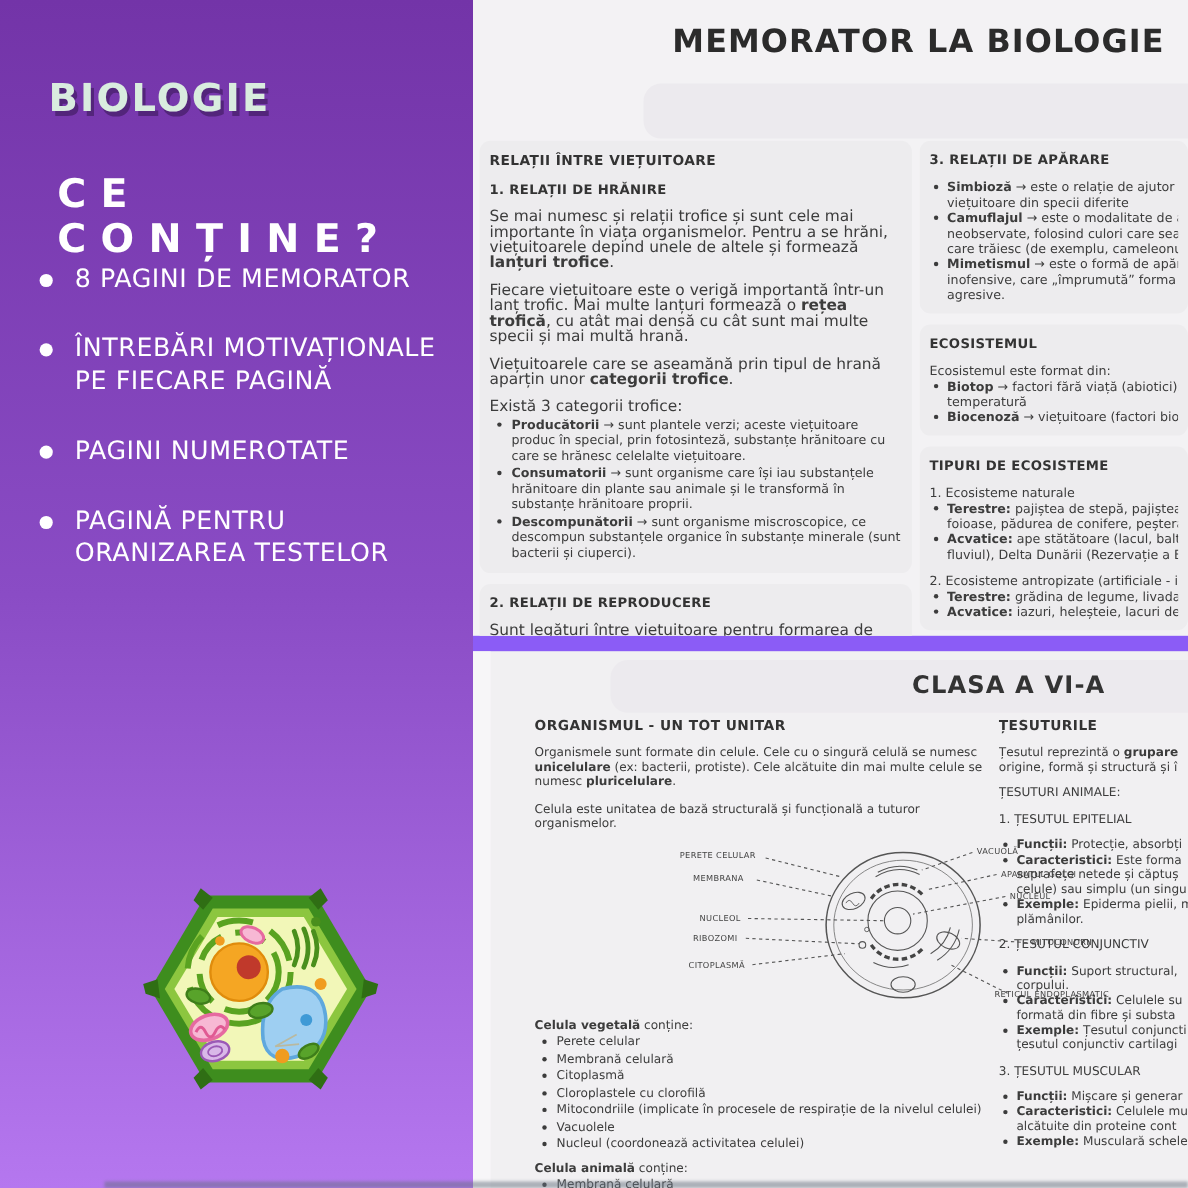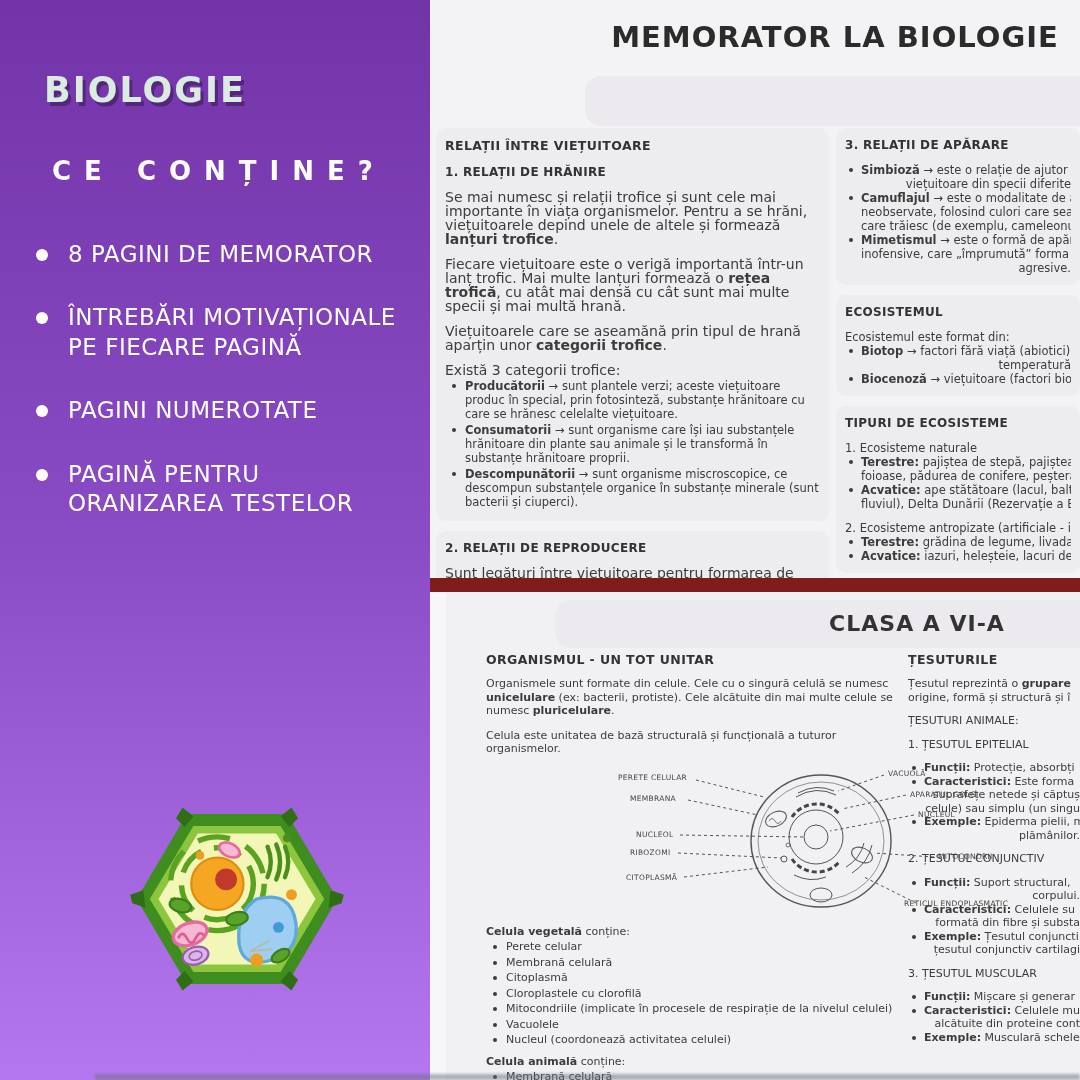--- a/index.html
+++ b/index.html
@@ -4,32 +4,32 @@
 <style>
   * { margin:0; padding:0; box-sizing:border-box; }
   html,body { width:1080px; height:1080px; overflow:hidden; }
   body { position:relative; font-family:"DejaVu Sans", sans-serif; background:#fff; }
 
   
   .left-panel { position:absolute; left:0; top:0; width:430px; height:1080px;
     background:linear-gradient(180deg,#7334a8 0%, #8a4cc5 50%, #b577ef 100%); }
   .lp-title { position:absolute; left:44px; top:70px; font-size:35px; font-weight:bold;
     color:#d9ecdf; letter-spacing:2px; text-shadow:3px 4px 0 #53257b; }
-  .lp-sub { position:absolute; left:52px; top:156px; font-size:26px; font-weight:600;
+  .lp-sub { position:absolute; left:52px; top:156px; font-size:36px; font-weight:600;
     color:#ffffff; letter-spacing:13px; }
   .lp-list { position:absolute; left:36px; top:240px; width:370px; list-style:none; }
   .lp-list li { position:relative; padding-left:32px; margin-bottom:34px;
     color:#fff; font-size:23px; line-height:1.28; letter-spacing:0.5px; }
   .lp-list li.gap-lg { margin-bottom:54px; }
   .lp-list li::before { content:""; position:absolute; left:0; top:9px; width:12px; height:12px;
     border-radius:50%; background:#fff; }
   .lp-cell { position:absolute; left:128px; top:790px; width:218px; height:218px; }
 
   
-  .pages { position:absolute; left:430px; top:0; width:650px; height:1080px; background:#7f1d1d; }
+  .pages { position:absolute; left:430px; top:0; width:650px; height:1080px; background:#8b5cf6; }
   .page { position:absolute; left:0; width:650px; background:#f3f2f4; overflow:hidden; color:#3c3c3c; }
   .page1 { top:0; height:578px; }
   .page2 { top:592px; height:488px; background:#f1f0f2; }
   .p2-edge { position:absolute; left:0; top:0; width:16px; height:100%; background:#f7f6f8; }
 
   .classbox { position:absolute; background:#eceaee; border-radius:16px; }
   .p1-classbox { left:155px; top:76px; width:520px; height:50px; }
   .p2-classbox { left:125px; top:8px; width:540px; height:48px; }
 
   .p1-title { position:absolute; left:100px; top:20px; width:610px; text-align:center;
@@ -59,21 +59,21 @@
   .p2-right { position:absolute; left:478px; top:60px; width:172px; overflow:hidden; }
   .p2-left .p { font-size:11px; line-height:13.5px; }
   .p2-left .bl { font-size:11px; line-height:13.5px; }
 
   
   .ln { white-space:nowrap; overflow:hidden; font-size:11.5px; line-height:14px; }
   .p2-right .ln { font-size:11px; line-height:13.5px; }
   .ln.li { position:relative; padding-left:16px; }
   .ln.li::before { content:""; position:absolute; left:4px; top:5px; width:4px; height:4px;
     border-radius:50%; background:#3c3c3c; }
-  .ln.cont { padding-left:16px;text-align:right; }
+  .ln.cont { padding-left:16px; }
   .ln.plain { padding-left:0; }
   .mt { margin-top:10px; }
   .mb { margin-bottom:10px; }
 
   
   .diagram { position:relative; width:400px; height:150px; margin:2px 0 8px 130px; }
   .diagram svg { position:absolute; left:0; top:0; }
   .dlabel { position:absolute; font-size:7.5px; letter-spacing:0.3px; color:#444; white-space:nowrap; }
 
   .bottom-strip { position:absolute; left:95px; bottom:0; width:985px; height:6px;

